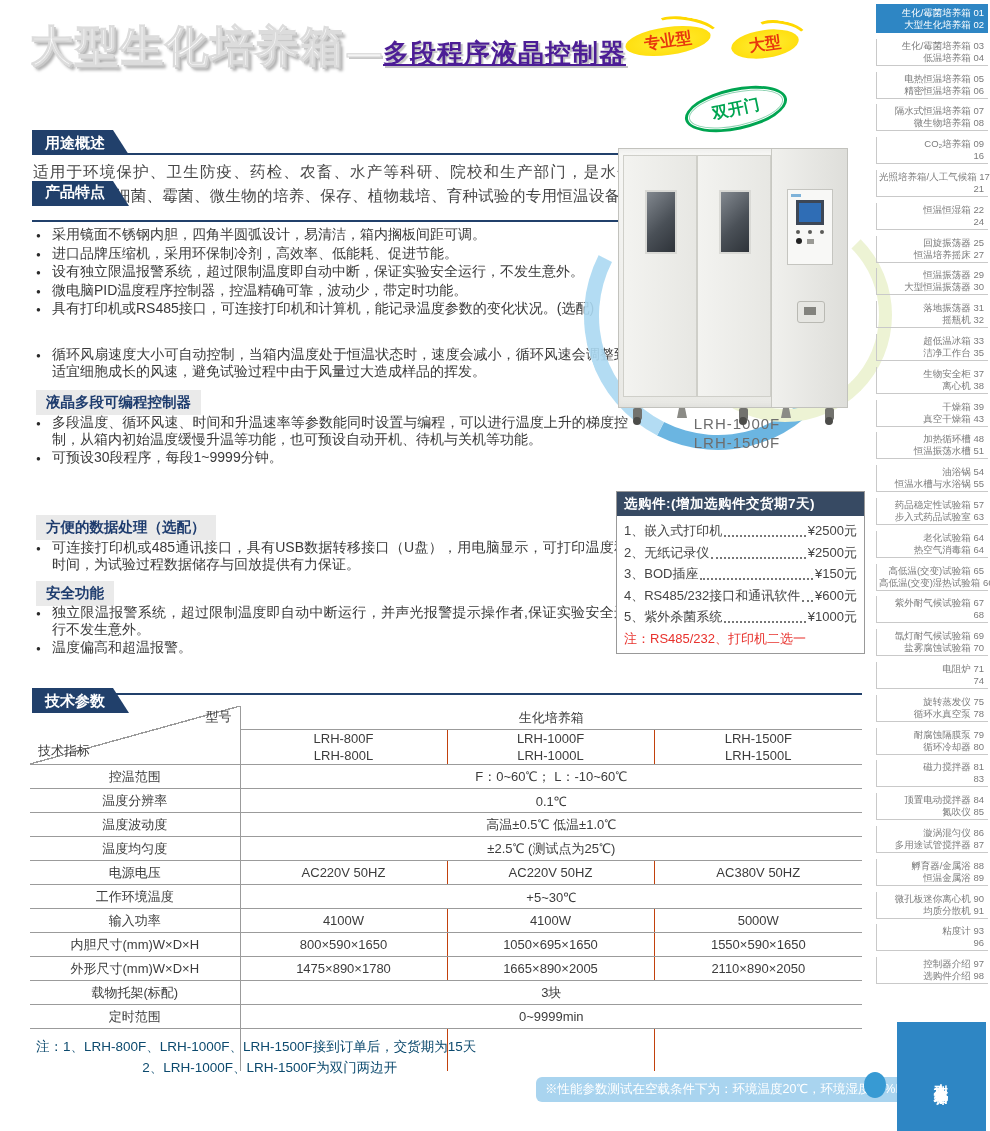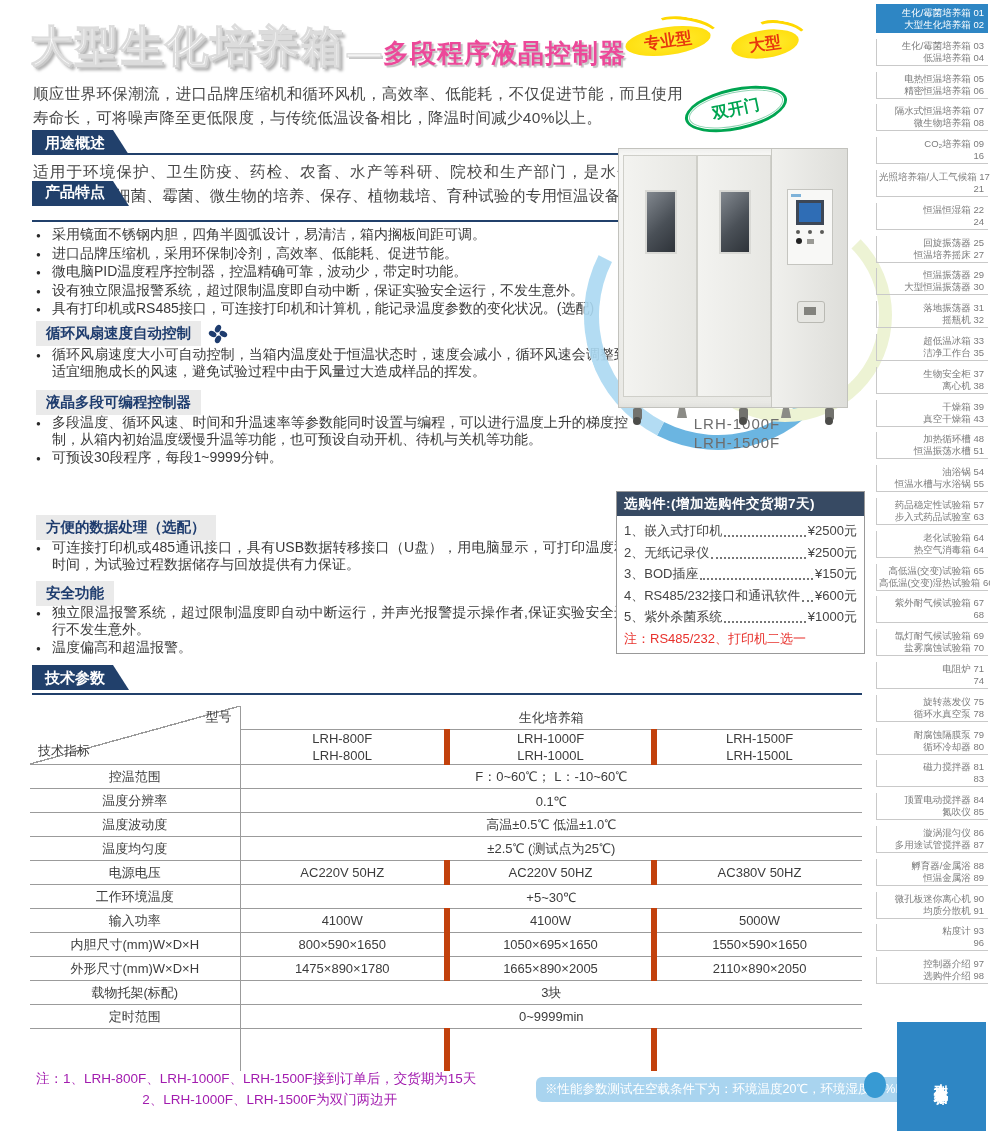--- a/index.html
+++ b/index.html
@@ -6,22 +6,22 @@
   #page{position:relative;width:990px;height:1131px;background:#fff;overflow:hidden;
         font-family:"Liberation Sans",sans-serif;}
 
   
   .title-row{position:absolute;left:30px;top:18px;display:flex;align-items:flex-end;white-space:nowrap;}
   .title-main{font-size:43px;font-weight:bold;color:#fdfdfd;letter-spacing:2px;
       -webkit-text-stroke:1px #dcdcdc;
       text-shadow:2px 2px 0 #c8c8c8,4px 4px 3px #adadad;}
   .title-dash{font-size:34px;font-weight:bold;color:#f5f5f5;-webkit-text-stroke:1px #d5d5d5;
       text-shadow:2px 2px 0 #c8c8c8;margin:0 2px 4px 2px;}
-  .title-sub{font-size:26px;font-weight:bold;color:#ec4899;letter-spacing:1px;margin-bottom:5px;
-      text-shadow:2px 2px 1px #c2c2c2;}
+  .title-sub{font-size:26px;font-weight:bold;color:#4c1d95;letter-spacing:1px;margin-bottom:5px;
+      text-shadow:2px 2px 1px #c2c2c2;text-decoration:underline;}
   .badge{position:absolute;background:radial-gradient(#ffef36,#ffd800);border-radius:50%;
       display:flex;align-items:center;justify-content:center;color:#e8380d;font-weight:bold;
       font-size:16px;transform:rotate(-8deg);z-index:3;}
   .badge::after{content:'';position:absolute;right:-10px;top:-7px;width:70%;height:70%;
       border:3px solid transparent;border-top-color:#ffd800;border-radius:50%;transform:rotate(18deg);}
   .badge-1{left:625px;top:27px;width:86px;height:28px;}
   .badge-2{left:731px;top:30px;width:68px;height:28px;}
 
   
   .para{position:absolute;left:33px;width:650px;font-size:15.5px;color:#474747;line-height:24px;
@@ -91,27 +91,27 @@
   .spec-table table{border-collapse:collapse;width:832px;table-layout:fixed;font-size:13px;color:#3c3c3c;}
   .spec-table td{text-align:center;padding:0 2px;}
   tr.h1 td{height:24px;} tr.h2 td{height:38px;}
   .spec-table tbody tr td{height:23px;}
   .corner{position:relative;border-right:1px solid #9b9b9b;border-bottom:2px solid #7e7e7e;
       background:linear-gradient(to bottom right,transparent calc(50% - .7px),#9b9b9b calc(50% - .7px),
       #9b9b9b calc(50% + .7px),transparent calc(50% + .7px));}
   .c-top{position:absolute;top:2px;right:8px;} .c-bot{position:absolute;bottom:4px;left:8px;}
   .group-h{border-bottom:1px solid #9b9b9b;}
   .model-cell{border-bottom:2px solid #7e7e7e;line-height:17px;white-space:pre-line;}
-  .vdiv{border-right:6px solid #c2410c;}
+  .vdiv{border-right:1px solid #c2410c;}
   .spec-table tbody td{border-bottom:1px solid #9b9b9b;}
   .spec-table td.lbl{border-right:1px solid #9b9b9b;}
   .spec-table tr.empty td{border-bottom:none;height:42px;}
 
   
-  .note-red{position:absolute;left:36px;top:1068px;color:#a21caf;font-size:13.5px;line-height:21px;}
+  .note-red{position:absolute;left:36px;top:1036px;color:#0c4a6e;font-size:13.5px;line-height:21px;}
   .note-red .l2{padding-left:27px;text-align:center;}
   .note-blue{position:absolute;left:536px;top:1077px;background:#a9d4ef;color:#fff;font-size:12.5px;
       padding:4px 9px;border-radius:6px;}
 
   
   .sidebar{position:absolute;left:876px;top:4px;width:112px;}
   .side-item{box-sizing:border-box;height:27px;margin-bottom:5.8px;padding:1px 4px 1px 2px;
       border-left:1px solid #c9c9c9;border-bottom:1px solid #c9c9c9;display:flex;flex-direction:column;
       justify-content:center;}
   .side-line{font-size:9.5px;line-height:12px;color:#7b7b7b;text-align:right;white-space:nowrap;}
@@ -130,49 +130,35 @@
 <div id="page">
 
   <div class="title-row">
     <span class="title-main">大型生化培养箱</span>
     <span class="title-dash">—</span>
     <span class="title-sub">多段程序液晶控制器</span>
   </div>
   <div class="badge badge-1">专业型</div>
   <div class="badge badge-2">大型</div>
 
-  <div class="para" style="top:82px;">顺应世界环保潮流，进口品牌压缩机和循环风机，高效率、低能耗，不仅促进节能，而且使用寿命长，可将噪声降至更低限度，与传统低温设备相比，降温时间减少40%以上。</div>
 
   <div class="sec-tab" style="top:130px;">用途概述</div>
   <div class="sec-line" style="top:153px;width:628px;"></div>
   <div class="para" style="top:160px;">适用于环境保护、卫生防疫、药检、农畜、水产等科研、院校和生产部门，是水体分析和BOD测定，细菌、霉菌、微生物的培养、保存、植物栽培、育种试验的专用恒温设备。</div>
 
   <div class="sec-tab" style="top:181px;font-family:Liberation Mono, monospace;">产品特点</div>
   <div class="sec-line" style="top:220px;width:628px;"></div>
   <div class="bullets" style="top:226px;">
       <div class="bullet">采用镜面不锈钢内胆，四角半圆弧设计，易清洁，箱内搁板间距可调。</div>
       <div class="bullet">进口品牌压缩机，采用环保制冷剂，高效率、低能耗、促进节能。</div>
+      <div class="bullet">设有独立限温报警系统，超过限制温度即自动中断，保证实验安全运行，不发生意外。</div>
       <div class="bullet">微电脑PID温度程序控制器，控温精确可靠，波动少，带定时功能。</div>
-      <div class="bullet">设有独立限温报警系统，超过限制温度即自动中断，保证实验安全运行，不发生意外。</div>
       <div class="bullet">具有打印机或RS485接口，可连接打印机和计算机，能记录温度参数的变化状况。(选配)</div>
     </div>
 
-  <div class="sub-h-row" style="top:321px;">
-    <span class="sub-h">循环风扇速度自动控制</span>
-    <span>
-      <svg class="fan-svg" width="20" height="20" viewBox="0 0 20 20">
-        <g fill="#1e3c6e">
-          <ellipse cx="10" cy="4.6" rx="2.8" ry="4" transform="rotate(28 10 4.6)"></ellipse>
-          <ellipse cx="15.4" cy="10" rx="4" ry="2.8" transform="rotate(28 15.4 10)"></ellipse>
-          <ellipse cx="10" cy="15.4" rx="2.8" ry="4" transform="rotate(28 10 15.4)"></ellipse>
-          <ellipse cx="4.6" cy="10" rx="4" ry="2.8" transform="rotate(28 4.6 10)"></ellipse>
-        </g>
-      </svg>
-    </span>
-  </div>
   <div class="bullets" style="top:346px;">
       <div class="bullet">循环风扇速度大小可自动控制，当箱内温度处于恒温状态时，速度会减小，循环风速会调整到适宜细胞成长的风速，避免试验过程中由于风量过大造成样品的挥发。</div>
     </div>
 
   <div class="sub-h-row" style="top:390px;">
     <span class="sub-h">液晶多段可编程控制器</span>
   </div>
   <div class="bullets" style="top:414px;">
       <div class="bullet">多段温度、循环风速、时间和升温速率等参数能同时设置与编程，可以进行温度上升的梯度控制，从箱内初始温度缓慢升温等功能，也可预设自动开机、待机与关机等功能。</div>
       <div class="bullet">可预设30段程序，每段1~9999分钟。</div>
@@ -257,21 +243,21 @@
         </div>
         <div class="opt-row">
           <span class="opt-name">5、紫外杀菌系统</span>
           <span class="opt-dots"></span>
           <span class="opt-price">¥1000元</span>
         </div>
         <div class="opt-note">注：RS485/232、打印机二选一</div>
       </div>
   </div>
 
-  <div class="sec-tab" style="top:665px;">技术参数</div>
+  <div class="sec-tab" style="top:688px;">技术参数</div>
   <div class="sec-line" style="top:693px;width:830px;"></div>
 
   <div class="spec-table">
     <table>
       <colgroup>
           <col style="width:210px">
           <col style="width:207px">
           <col style="width:207px">
           <col style="width:208px">
         </colgroup>

